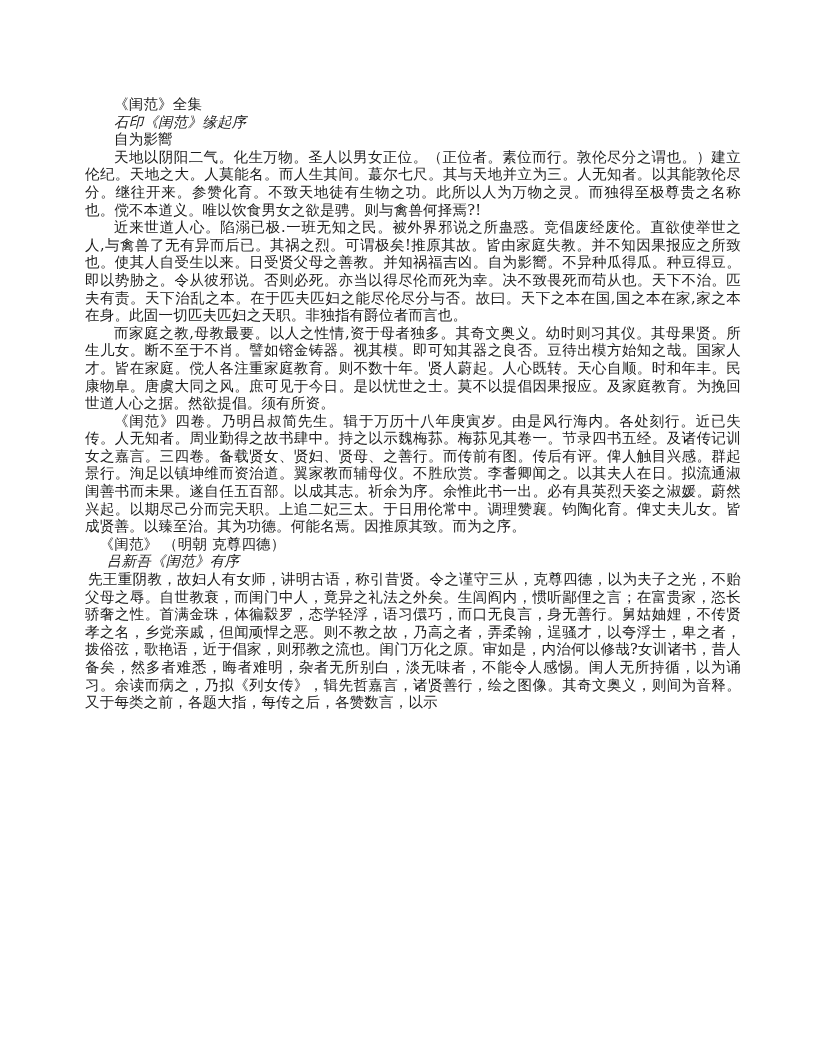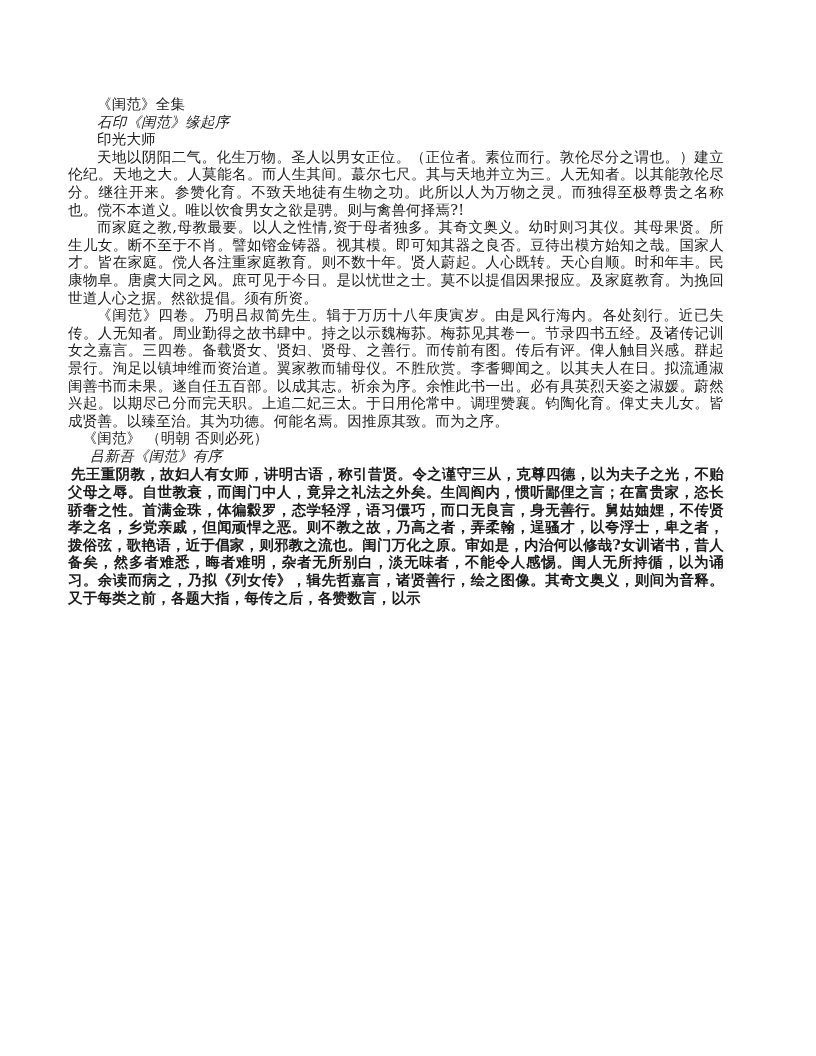--- a/index.html
+++ b/index.html
@@ -9,59 +9,60 @@
   }
   .page {
     position: relative;
     width: 816px;
     height: 1056px;
     background: #ffffff;
     overflow: hidden;
   }
   .content {
     position: absolute;
-    left: 68px;
+    left: 85px;
     top: 96px;
     width: 656px;
     color: #1b1b1b;
     font-family: "DejaVu Serif", "Liberation Serif", serif;
     font-size: 14.5px;
     line-height: 17.6px;
     text-align: justify;
     text-justify: inter-ideograph;
     letter-spacing: 0.2px;
   }
   .content p { margin: 0; }
   .doc-title      { text-indent: 2em; margin-bottom: 19px; }
   .pref-heading   { text-indent: 2em; margin-bottom: 18px; font-style: italic; }
   .pref-author    { text-indent: 2em; margin-bottom: 20px; }
   .para           { text-indent: 2em; margin-bottom: 17px; }
   .book-line      { text-indent: 1em; margin-top: 8px; }
   .pref2-heading  { text-indent: 1.5em; margin-top: 36px; font-style: italic; }
-  .para-flush     { text-indent: 3px; margin-top: 42px; font-weight: bold; }
+  .para-flush     { text-indent: 3px; margin-top: 42px; }
 </style>
 </head>
 <body>
 
 <div class="page">
   <div class="content">
 
     <p class="doc-title">《闺范》全集</p>
 
     <p class="pref-heading">石印《闺范》缘起序</p>
 
-    <p class="pref-author">印光大师</p>
+    <p class="pref-author">自为影嚮</p>
 
     <p class="para">天地以阴阳二气。化生万物。圣人以男女正位。（正位者。素位而行。敦伦尽分之谓也。）建立伦纪。天地之大。人莫能名。而人生其间。蕞尔七尺。其与天地并立为三。人无知者。以其能敦伦尽分。继往开来。参赞化育。不致天地徒有生物之功。此所以人为万物之灵。而独得至极尊贵之名称也。傥不本道义。唯以饮食男女之欲是骋。则与禽兽何择焉?!</p>
 
+    <p class="para">近来世道人心。陷溺已极.一班无知之民。被外界邪说之所蛊惑。竞倡废经废伦。直欲使举世之人,与禽兽了无有异而后已。其祸之烈。可谓极矣!推原其故。皆由家庭失教。并不知因果报应之所致也。使其人自受生以来。日受贤父母之善教。并知祸福吉凶。自为影嚮。不异种瓜得瓜。种豆得豆。即以势胁之。令从彼邪说。否则必死。亦当以得尽伦而死为幸。决不致畏死而苟从也。天下不治。匹夫有责。天下治乱之本。在于匹夫匹妇之能尽伦尽分与否。故曰。天下之本在国,国之本在家,家之本在身。此固一切匹夫匹妇之天职。非独指有爵位者而言也。</p>
 
     <p class="para">而家庭之教,母教最要。以人之性情,资于母者独多。其奇文奥义。幼时则习其仪。其母果贤。所生儿女。断不至于不肖。譬如镕金铸器。视其模。即可知其器之良否。豆待出模方始知之哉。国家人才。皆在家庭。傥人各注重家庭教育。则不数十年。贤人蔚起。人心既转。天心自顺。时和年丰。民康物阜。唐虞大同之风。庶可见于今日。是以忧世之士。莫不以提倡因果报应。及家庭教育。为挽回世道人心之据。然欲提倡。须有所资。</p>
 
     <p class="para">《闺范》四卷。乃明吕叔简先生。辑于万历十八年庚寅岁。由是风行海内。各处刻行。近已失传。人无知者。周业勤得之故书肆中。持之以示魏梅荪。梅荪见其卷一。节录四书五经。及诸传记训女之嘉言。三四卷。备载贤女、贤妇、贤母、之善行。而传前有图。传后有评。俾人触目兴感。群起景行。洵足以镇坤维而资治道。翼家教而辅母仪。不胜欣赏。李耆卿闻之。以其夫人在日。拟流通淑闺善书而未果。遂自任五百部。以成其志。祈余为序。余惟此书一出。必有具英烈天姿之淑媛。蔚然兴起。以期尽己分而完天职。上追二妃三太。于日用伦常中。调理赞襄。钧陶化育。俾丈夫儿女。皆成贤善。以臻至治。其为功德。何能名焉。因推原其致。而为之序。</p>
 
-    <p class="book-line">《闺范》 （明朝 否则必死）</p>
+    <p class="book-line">《闺范》 （明朝 克尊四德）</p>
 
     <p class="pref2-heading">吕新吾《闺范》有序</p>
 
     <p class="para-flush">先王重阴教，故妇人有女师，讲明古语，称引昔贤。令之谨守三从，克尊四德，以为夫子之光，不贻父母之辱。自世教衰，而闺门中人，竟异之礼法之外矣。生闾阎内，惯听鄙俚之言；在富贵家，恣长骄奢之性。首满金珠，体徧縠罗，态学轻浮，语习儇巧，而口无良言，身无善行。舅姑妯娌，不传贤孝之名，乡党亲戚，但闻顽悍之恶。则不教之故，乃高之者，弄柔翰，逞骚才，以夸浮士，卑之者，拨俗弦，歌艳语，近于倡家，则邪教之流也。闺门万化之原。审如是，内治何以修哉?女训诸书，昔人备矣，然多者难悉，晦者难明，杂者无所别白，淡无味者，不能令人感惕。闺人无所持循，以为诵习。余读而病之，乃拟《列女传》，辑先哲嘉言，诸贤善行，绘之图像。其奇文奥义，则间为音释。又于每类之前，各题大指，每传之后，各赞数言，以示</p>
 
   </div>
 </div>
 
 </body></html>

